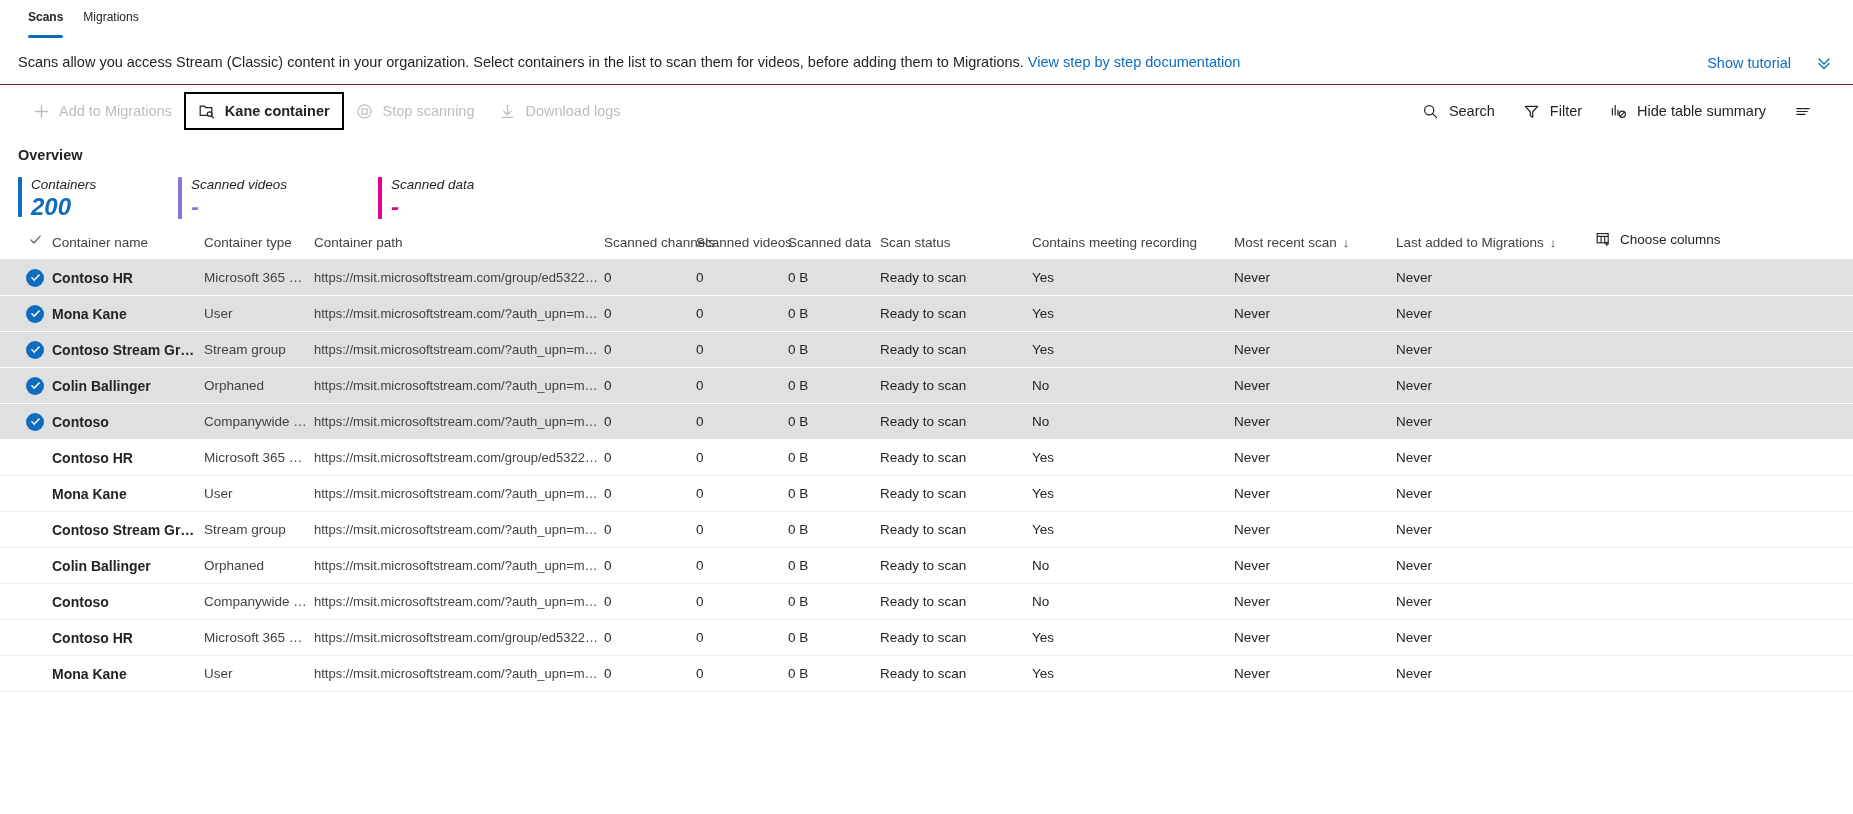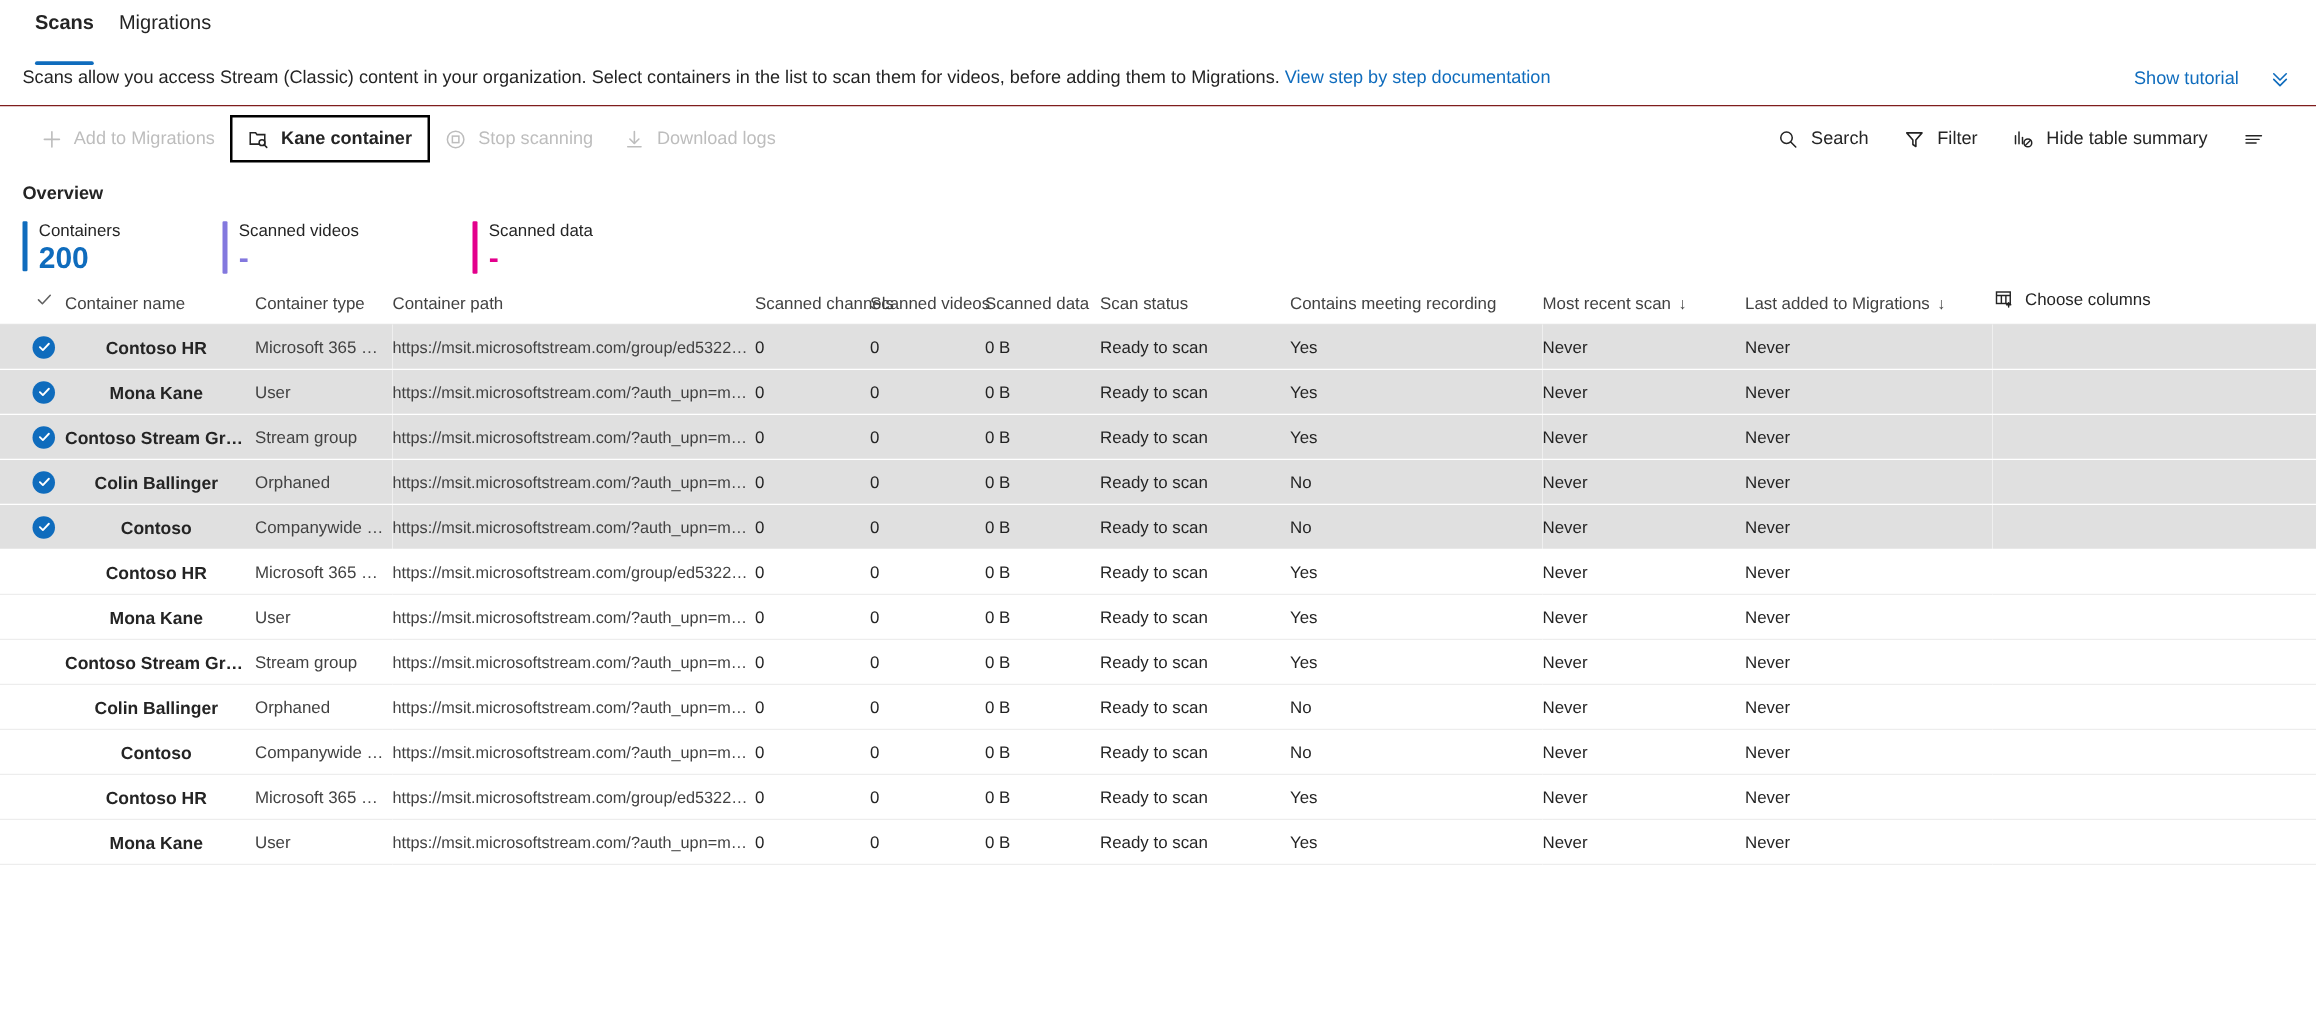--- a/index.html
+++ b/index.html
@@ -8,21 +8,21 @@
     width: 1853px; height: 814px;
     background: #ffffff;
     font-family: "Liberation Sans", sans-serif;
     color: #242424;
     overflow: hidden;
   }
   .page { position: relative; width: 1853px; height: 814px; background:#fff; }
 
   
   .tabbar { display:flex; align-items:flex-start; padding: 6px 0 0 18px; height: 42px; }
-  .tab { position: relative; font-size: 16px; padding: 4px 10px 24px 10px; cursor: pointer; color:#242424; }
+  .tab { position: relative; font-size: 12px; padding: 4px 10px 14px 10px; cursor: pointer; color:#242424; }
   .tab.selected { font-weight: 700; }
   .tab.selected::after {
     content:""; position:absolute; left:10px; right:10px; bottom:0;
     height:3px; background:#0f6cbd; border-radius:2px;
   }
   .tab:not(.selected) { font-weight: 400; }
 
   
   .desc-row {
     display:flex; align-items:flex-end; justify-content:space-between;
@@ -49,21 +49,21 @@
   .cmd-btn.disabled { color:#bdbdbd; cursor:default; }
   .cmd-btn.focused {
     border: 2.5px solid #000; font-weight:700; padding:0 12px; height:38px;
   }
   .cmd-right .cmd-btn { padding: 0 14px; }
   .ic { display:inline-flex; align-items:center; justify-content:center; width:18px; height:18px; flex:none; }
   .ic svg { display:block; }
 
   
   .overview-title { font-size:14.5px; font-weight:700; padding: 10px 0 0 18px; }
-  .cards { display:flex; padding: 14px 0 0 18px; }
+  .cards { display:flex; padding: 14px 0 0 18px; font-style: italic; }
   .card { display:flex; padding-right: 0; }
   .card-bar { width:4px; border-radius:1px; flex:none; margin-right:9px; }
   .card-body { display:flex; flex-direction:column; }
   .card-label { font-size:13.5px; color:#242424; line-height:16px; }
   .card-value { font-size:24px; font-weight:700; line-height:26px; margin-top:1px; }
 
   
   .table-wrap { margin-top: 10px; }
   table { border-collapse: collapse; width:1853px; table-layout: fixed; font-size: 13.5px; }
   thead th {
@@ -75,21 +75,21 @@
   .arrow-down { font-size: 13px; }
   .choose-cols { display:inline-flex; align-items:center; gap:8px; color:#242424; cursor:pointer; }
 
   tbody td {
     padding: 0 6px 0 0; height: 36px; color:#242424;
     white-space:nowrap; overflow:hidden; text-overflow:ellipsis;
     border-bottom: 1px solid #ededed;
     vertical-align: middle;
   }
   tbody tr.selected td { background: #e0e0e0; border-bottom: 1px solid #ffffff; }
-  td.c-name { font-weight:700; font-size:14px;text-align:center; }
+  td.c-name { font-weight:700; font-size:14px; }
   td.c-type, td.c-path { color:#424242; }
   td.c-path { font-size:13px; }
 
   .col-check { width:52px; }
   .col-name { width:152px; }
   .col-type { width:110px; }
   .col-path { width:290px; }
   .col-chan { width:92px; }
   .col-vid  { width:92px; }
   .col-data { width:92px; }

